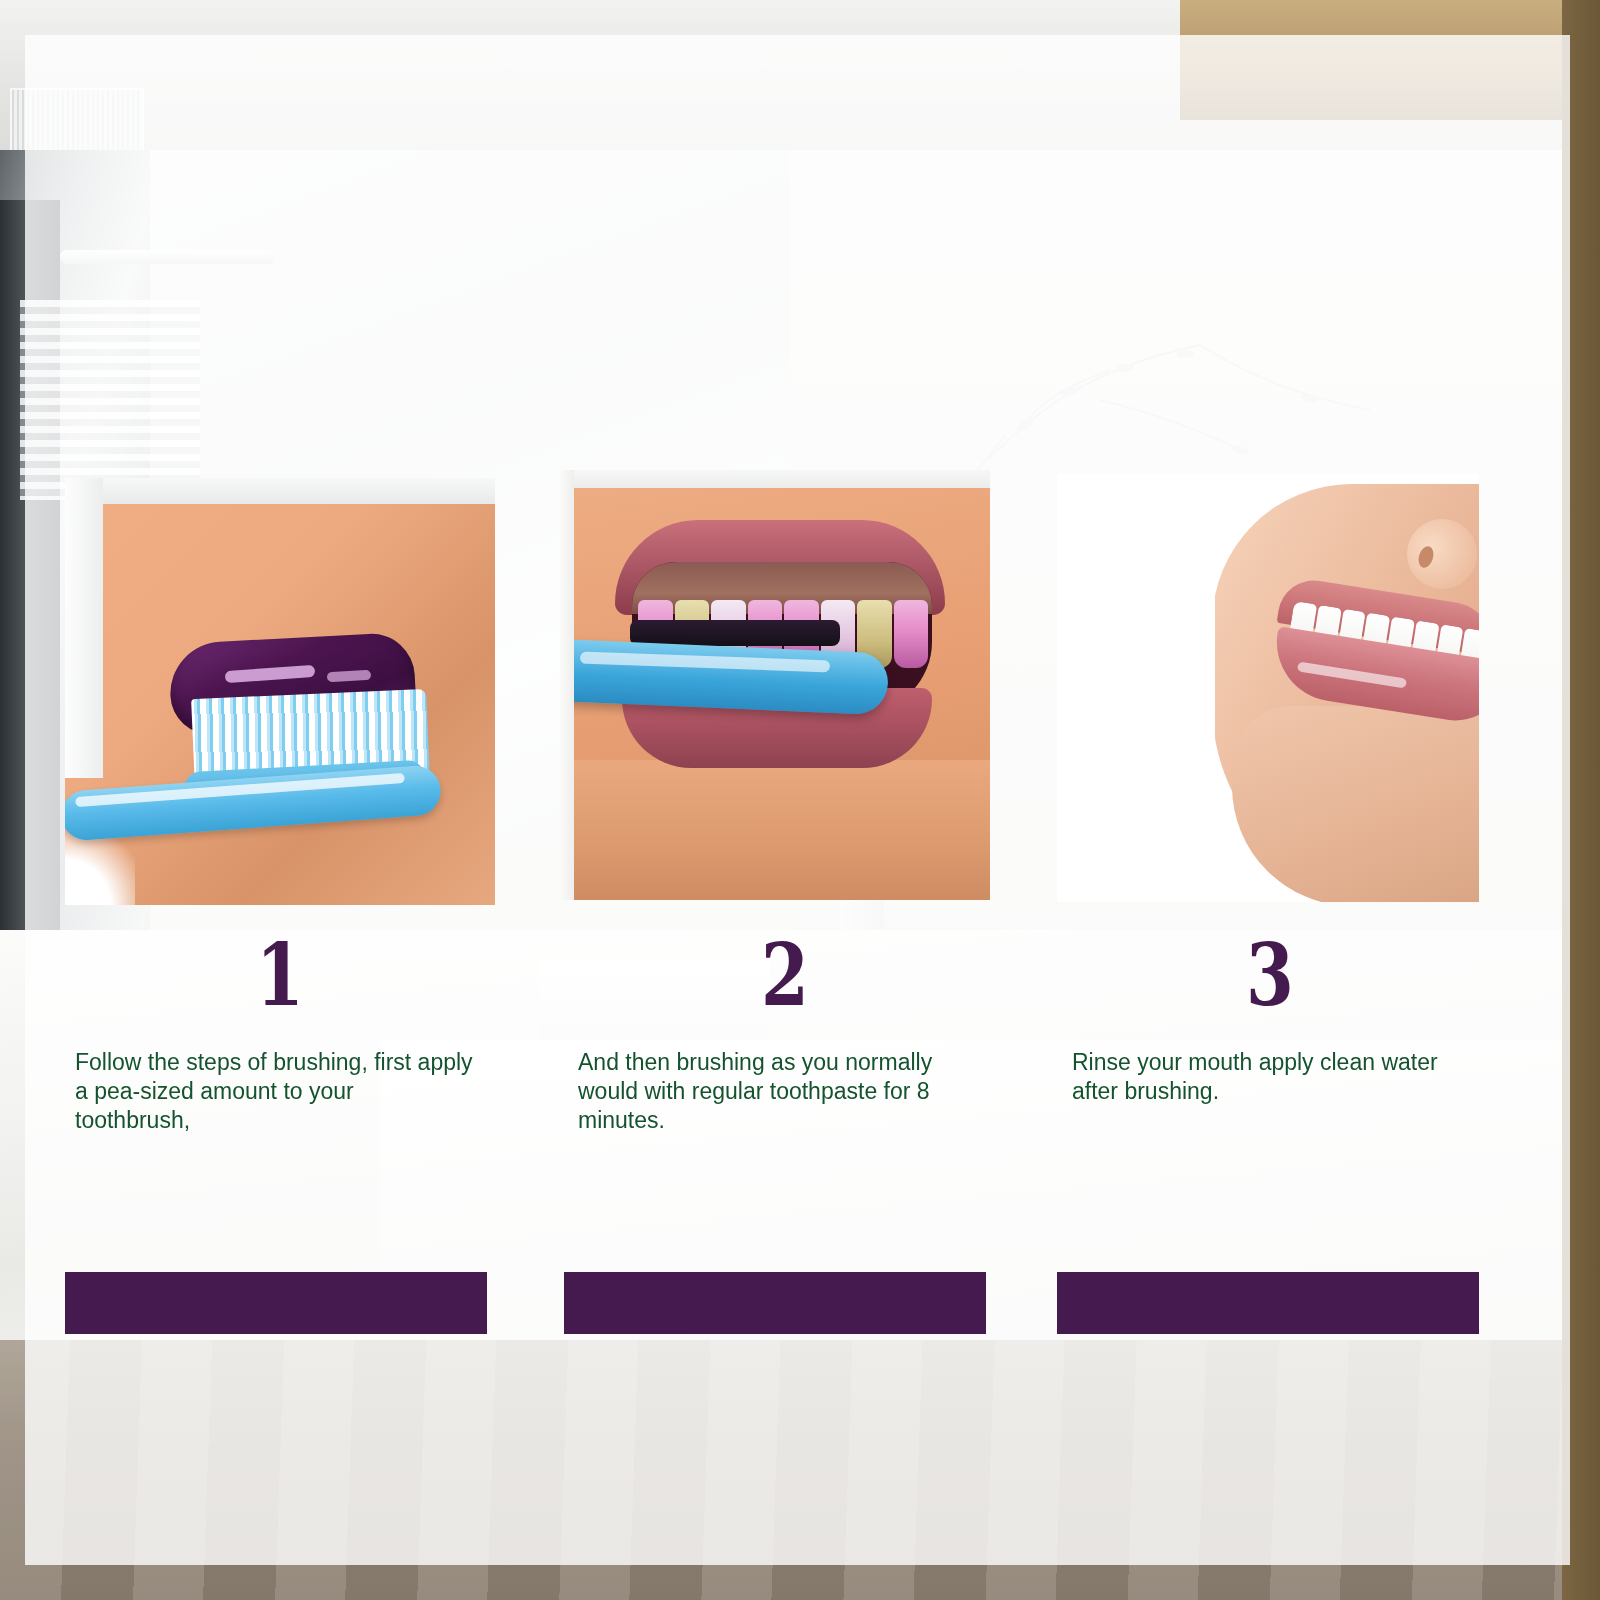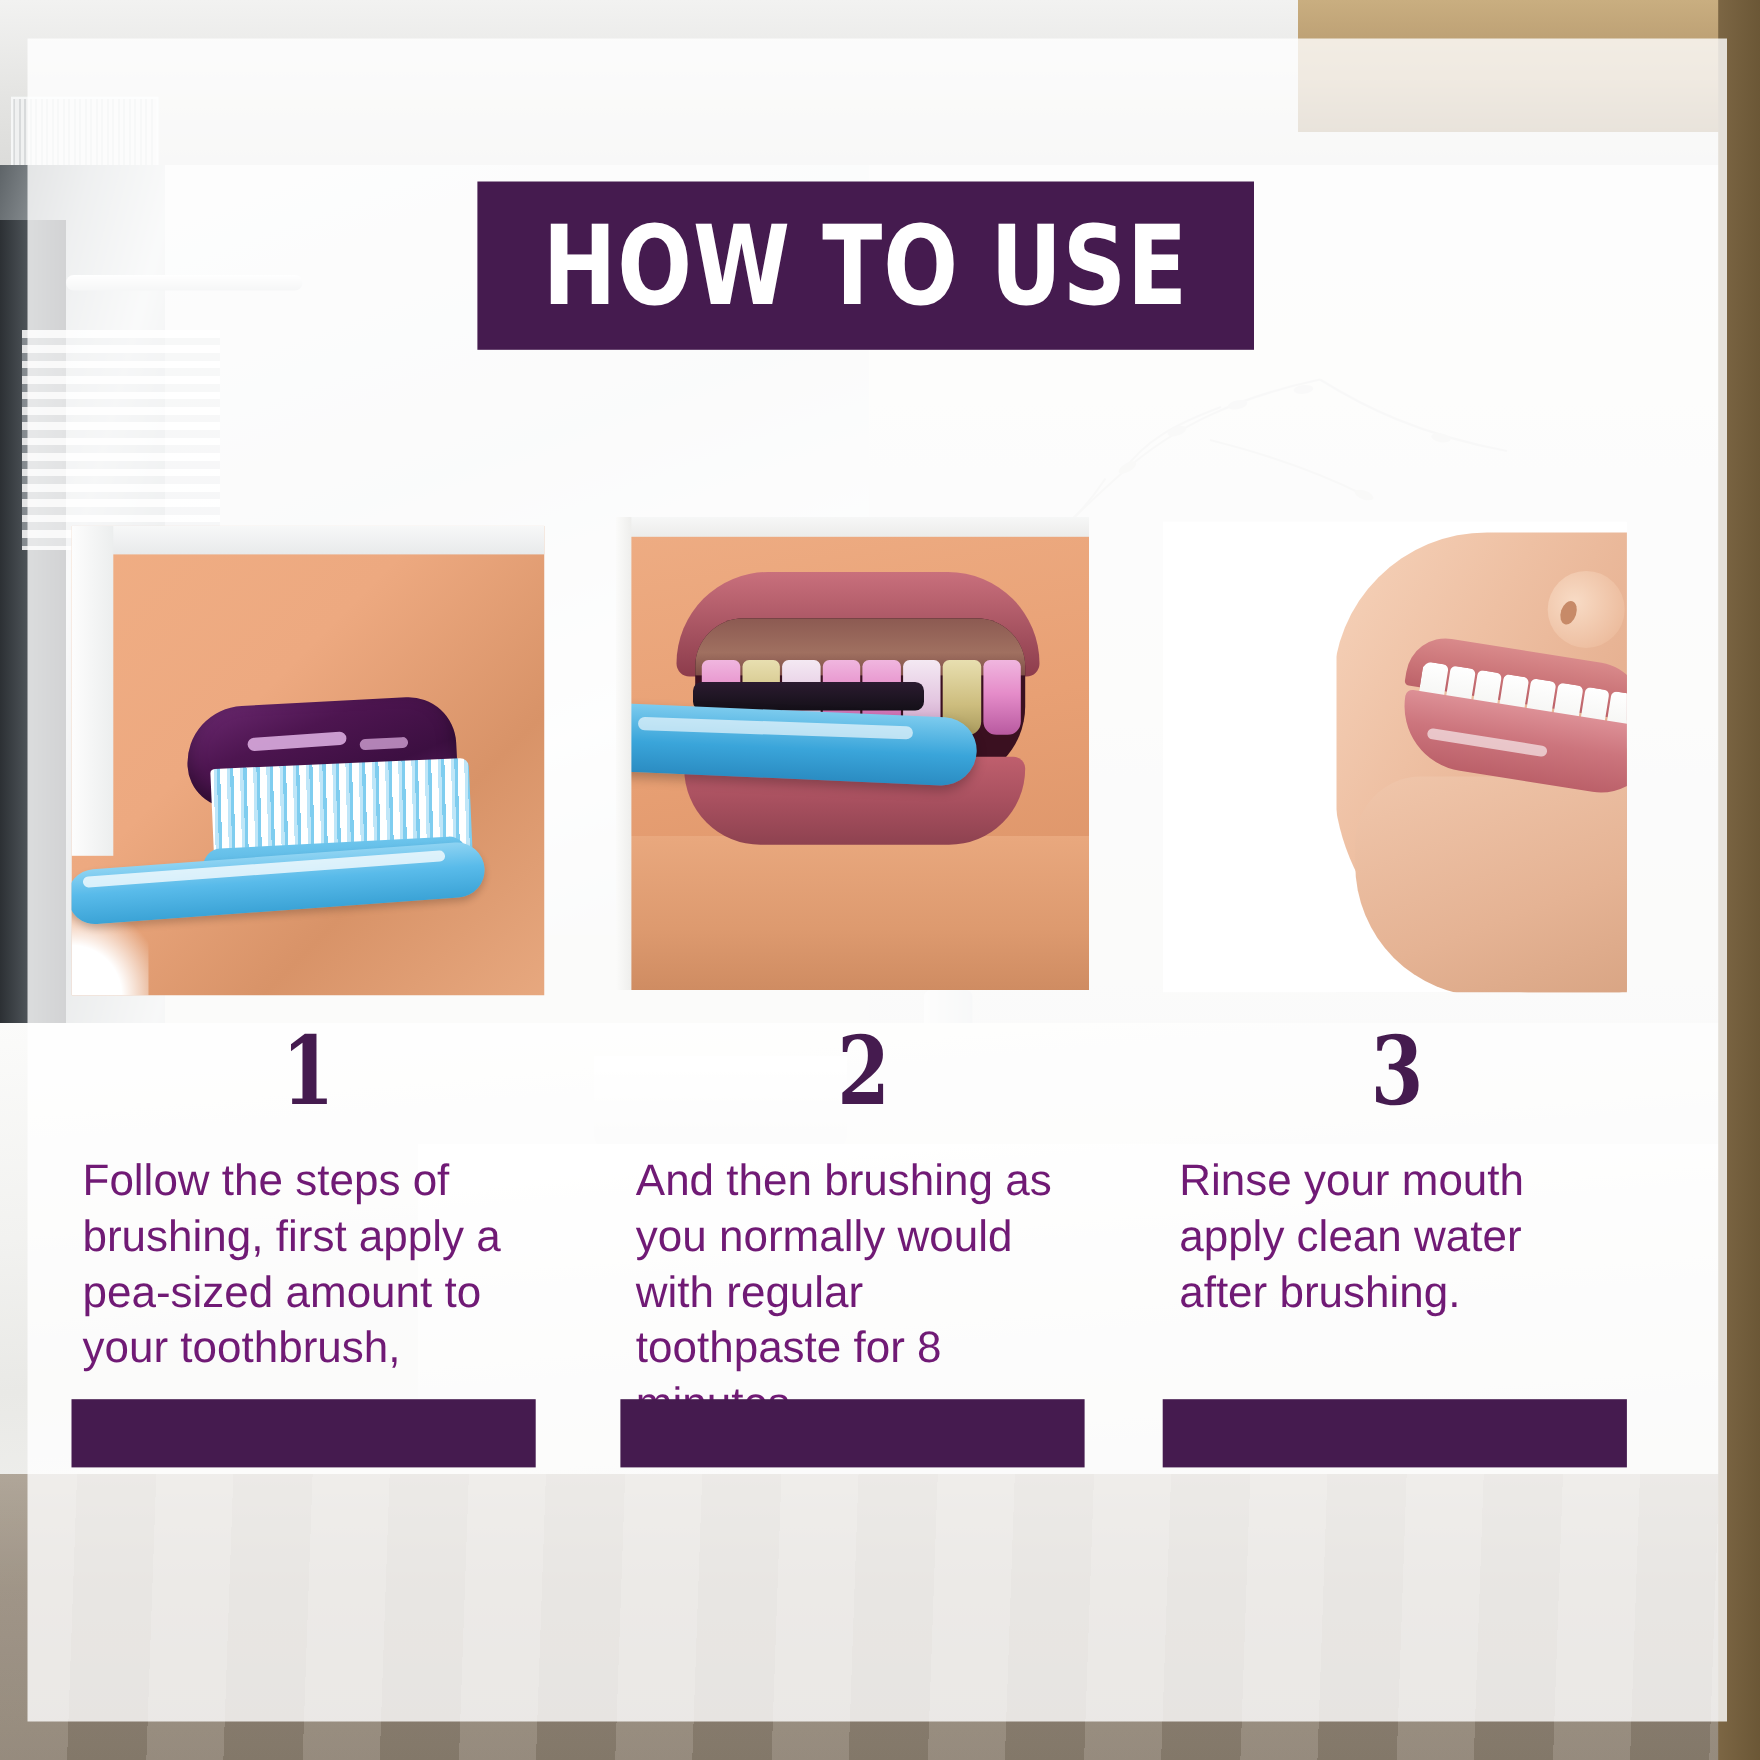--- a/index.html
+++ b/index.html
@@ -61,22 +61,22 @@
   }
 
   
   .steps{position:absolute;left:0;top:0;width:1600px;height:1600px;}
   .step{position:absolute;}
   .step-photo{position:absolute;overflow:hidden;}
   .step-num{position:absolute;width:430px;text-align:center;
       font-family:"DejaVu Serif", serif;font-weight:bold;
       color:#451b4f;font-size:86px;line-height:1;
       transform:scaleX(.80);transform-origin:center top;}
-  .step-text{position:absolute;width:400px;color:#701a75;
-      font-size:40px;line-height:1.27;}
+  .step-text{position:absolute;width:400px;color:#14532d;
+      font-size:23px;line-height:1.27;}
   .step-bar{position:absolute;height:62px;background:#451b4f;}
 
   
   .p1{position:absolute;inset:0;background:linear-gradient(135deg,#f0ae84 0%,#eda980 38%,#d89368 70%,#e7a87f 100%);}
   .p1 .p1-topwhite{position:absolute;left:0;top:0;width:430px;height:26px;
       background:linear-gradient(180deg,#f7f8f8,#e8eaeb);}
   .p1 .p1-leftwhite{position:absolute;left:0;top:0;width:38px;height:300px;
       background:linear-gradient(90deg,#fdfdfd,#eceeee);}
   .p1 .p1-cornerwhite{position:absolute;left:0;bottom:0;width:70px;height:90px;
       background:radial-gradient(circle at 0 100%,#ffffff 40%,rgba(255,255,255,0) 75%);}
@@ -196,23 +196,20 @@
     <div class="bg-counter"></div>
     <div class="bg-sink"></div>
     <div class="bg-counter2"></div>
     <div class="bg-floor"></div>
     <div class="bg-floor-tile"></div>
     <div class="bg-wood-right"></div>
   </div>
 
   <div class="overlay"></div>
 
-  <div class="banner" style="background:#451b4f;">
-    <div class="banner-title">HOW TO USE</div>
-  </div>
 
   <div class="steps">
 
     <div class="step">
       <div class="step-photo" style="left:65px;top:478px;width:430px;height:427px;">
         <div class="p1">
           <div class="p1-topwhite"></div>
           <div class="p1-leftwhite"></div>
           <div class="p1-cornerwhite"></div>
           <div class="paste"></div>

